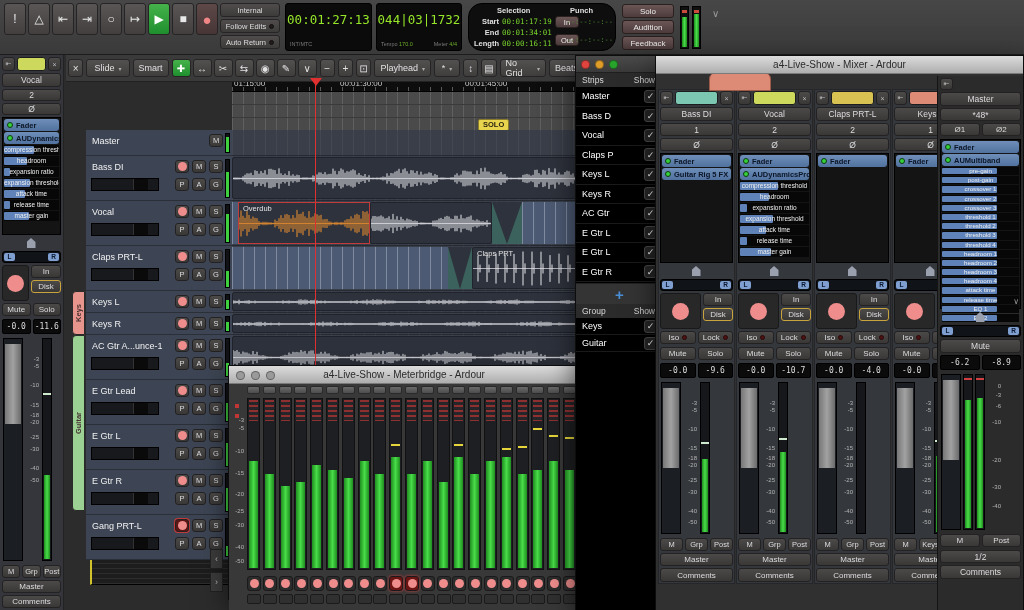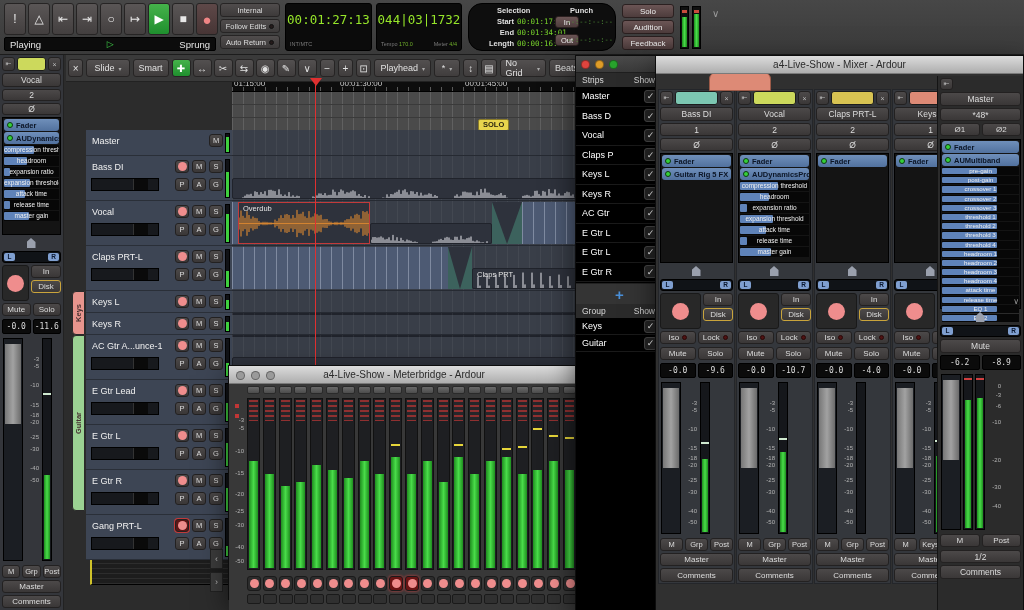--- a/index.html
+++ b/index.html
@@ -28,21 +28,21 @@
   .clock-big{font-family:"DejaVu Sans Mono",monospace;color:#96e62a;font-size:12.5px;text-align:center;margin-top:8px;letter-spacing:0;}
   .clock-sub{position:absolute;left:4px;bottom:3px;font-size:5.5px;color:#7a7a7a;}
   .clock-sub2{position:absolute;left:4px;right:4px;bottom:3px;font-size:5.5px;color:#7a7a7a;display:flex;justify-content:space-between;}
   .clock-sub2 b{color:#6fae2a;font-weight:normal;}
   #selpunch{position:absolute;left:468px;top:3px;width:148px;height:48px;background:#0e0e0e;border:1px solid #000;
     border-radius:14px;font-size:7.5px;padding:1px 3px;}
   #selpunch .ttl{position:absolute;font-weight:bold;color:#e0e0e0;font-size:7.5px;}
   #sel-title{left:28px;top:2px;}
   #punch-title{right:22px;top:2px;}
   .selrow{position:absolute;display:flex;gap:3px;align-items:center;}
-  .sel-lab{width:26px;text-align:right;color:#e0e0e0;font-weight:bold;margin-left:15px;}
+  .sel-lab{width:26px;text-align:right;color:#e0e0e0;font-weight:bold;}
   .sel-val{color:#79d42c;font-family:"DejaVu Sans Mono",monospace;font-size:7.5px;}
   .sel-dash{color:#4f8f37;font-family:"DejaVu Sans Mono",monospace;font-size:7px;}
   .iobtn{width:24px;height:12px;background:linear-gradient(#6b5555,#4d3c3c);border:1px solid #2b2020;border-radius:3px;
     color:#eee;font-size:7.5px;display:flex;align-items:center;justify-content:center;}
   #sap-stack{position:absolute;left:622px;top:4px;width:52px;display:flex;flex-direction:column;gap:2px;}
   .sapbtn{height:14px;background:linear-gradient(#6b5555,#4d3c3c);border:1px solid #2b2020;border-radius:3px;
     font-size:8px;color:#eee;display:flex;align-items:center;justify-content:center;}
   #main-meters{position:absolute;left:680px;top:6px;display:flex;gap:3px;}
   .mmeter{width:9px;height:43px;background:#101010;border:1px solid #000;position:relative;}
   .mmeter .fill{position:absolute;left:1px;right:1px;bottom:1px;background:linear-gradient(90deg,#1f8f1f,#4ade4a,#1f8f1f);}
@@ -131,21 +131,21 @@
   .tmeter i{position:absolute;left:0;right:0;bottom:0;background:#3ecf3e;}
   #group-tabs{position:absolute;left:72px;top:130px;width:14px;z-index:1;}
   .gtab{position:absolute;left:0;width:13px;border-radius:4px 0 0 4px;border:1px solid #2a2a2a;
     display:flex;align-items:center;justify-content:center;}
   .gtab span{writing-mode:vertical-rl;transform:rotate(180deg);font-size:7.5px;font-weight:bold;color:#463030;}
   #lanes{position:absolute;left:232px;top:130px;width:354px;height:430px;overflow:hidden;z-index:0;background:#393e48;}
   .lane{position:relative;width:354px;border-bottom:1px solid #262a32;
     background-image:repeating-linear-gradient(90deg,rgba(255,255,255,.05) 0 1px,transparent 1px 11px);}
   .blk{position:absolute;top:1px;bottom:1px;overflow:hidden;padding-left:12px;}
   .blk.blue{background:#4d5a73;background-image:repeating-linear-gradient(90deg,rgba(220,228,245,.35) 0 1px,transparent 1px 11px);border:1px solid #2e3okay342;}
-  .blk.dark{background:#2e323c;border:1px solid #20232b;border-radius:2px;margin-top:21px;}
+  .blk.dark{background:#2e323c;border:1px solid #20232b;border-radius:2px;}
   .blk.xfade{background:#2e323c;}
   .xf{position:absolute;top:0;bottom:0;width:50%;background:#3e6b63;opacity:.85;}
   .xf.a{left:0;clip-path:polygon(0 0,100% 100%,0 100%);}
   .xf.b{right:0;clip-path:polygon(100% 0,100% 100%,0 100%);}
   .blk .rlabel{position:absolute;left:4px;top:1px;font-size:7.5px;color:#e4e4e4;z-index:2;}
   .blk.overdub{border:1px solid #c23a3a;background:#2e323c;}
   #playhead{position:absolute;left:315px;top:85px;width:1px;height:280px;background:#e03030;z-index:2;}
   #playhead-tri{position:absolute;left:310px;top:78px;width:0;height:0;border-left:6px solid transparent;
     border-right:6px solid transparent;border-top:8px solid #e03030;z-index:3;}
   #overview{position:absolute;left:90px;top:557px;width:496px;height:28px;background:#1d1d1d;border:1px solid #000;
@@ -216,25 +216,20 @@
         <div class="tbtn">!</div>
         <div class="tbtn">△</div>
         <div class="tbtn">⇤</div>
         <div class="tbtn">⇥</div>
         <div class="tbtn">○</div>
         <div class="tbtn">↦</div>
         <div class="tbtn active">▶</div>
         <div class="tbtn">■</div>
         <div class="tbtn record">●</div>
       </div>
-    <div id="transport-status">
-      <span>Playing</span>
-      <span class="mid">▷</span>
-      <span>Sprung</span>
-    </div>
     <div id="mode-stack">
         <div class="modebtn">Internal</div>
         <div class="modebtn">Follow Edits<div class="led"></div></div>
         <div class="modebtn">Auto Return<div class="led"></div></div>
       </div>
     <div id="clock-primary" class="lcdbox">
       <div class="clock-big">00:01:27:13</div>
       <div class="clock-sub">INT/MTC</div>
     </div>
     <div id="clock-secondary" class="lcdbox">

